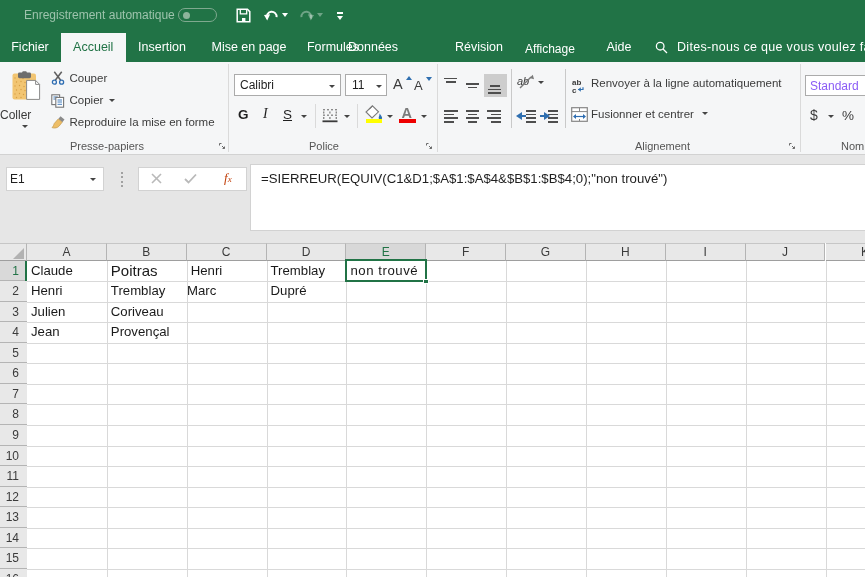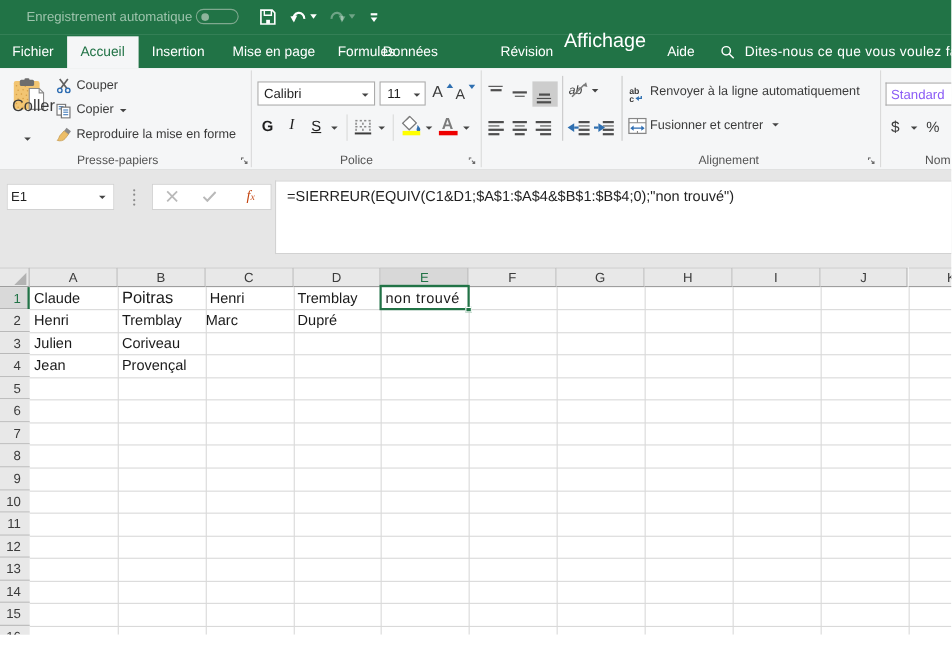--- a/index.html
+++ b/index.html
@@ -32,21 +32,21 @@
 <div class="abs" style="left:336.7px;top:15.6px;width:0;height:0;border-left:3.4px solid transparent;border-right:3.4px solid transparent;border-top:4px solid #fff"></div>
 <div class="abs" style="left:0;top:31px;width:865px;height:31px;background:#217346"></div>
 <div class="abs" style="left:60.5px;top:33px;width:65.5px;height:29px;background:#f5f6f7"></div>
 <div class="abs" style="left:60.5px;top:33px;width:65.5px;height:29px;line-height:29px;text-align:center;font-size:12.5px;color:#217346">Accueil</div>
 <div class="abs" style="left:-30px;top:33px;width:120px;height:29px;line-height:29px;text-align:center;font-size:12.5px;color:#fff">Fichier</div>
 <div class="abs" style="left:102px;top:33px;width:120px;height:29px;line-height:29px;text-align:center;font-size:12.5px;color:#fff">Insertion</div>
 <div class="abs" style="left:189px;top:33px;width:120px;height:29px;line-height:29px;text-align:center;font-size:12.5px;color:#fff">Mise en page</div>
 <div class="abs" style="left:273px;top:33px;width:120px;height:29px;line-height:29px;text-align:center;font-size:12.5px;color:#fff">Formules</div>
 <div class="abs" style="left:348px;top:33px;width:120px;height:29px;line-height:29px;text-align:left;font-size:12.5px;color:#fff">Données</div>
 <div class="abs" style="left:419px;top:33px;width:120px;height:29px;line-height:29px;text-align:center;font-size:12.5px;color:#fff">Révision</div>
-<div class="abs" style="left:490px;top:23px;width:120px;height:29px;line-height:29px;text-align:center;font-size:18px;color:#fff">Affichage</div>
+<div class="abs" style="left:490px;top:35px;width:120px;height:29px;line-height:29px;text-align:center;font-size:12px;color:#fff">Affichage</div>
 <div class="abs" style="left:559px;top:33px;width:120px;height:29px;line-height:29px;text-align:center;font-size:12.5px;color:#fff">Aide</div>
 <svg class="abs" style="left:655px;top:41px" width="13" height="13" viewBox="0 0 13 13">
 <circle cx="5.2" cy="5.2" r="3.8" fill="none" stroke="#fff" stroke-width="1.3"></circle>
 <line x1="8" y1="8" x2="12" y2="12" stroke="#fff" stroke-width="1.3"></line>
 </svg>
 <div class="abs" style="left:677px;top:33px;height:29px;line-height:29px;font-size:12.5px;letter-spacing:0.3px;color:#fff;white-space:nowrap">Dites-nous ce que vous voulez fair</div>
 <div class="abs" style="left:0;top:62px;width:865px;height:92.5px;background:#f5f6f7;border-bottom:1px solid #d2d2d2"></div>
 <div class="abs" style="left:227.5px;top:64px;width:1px;height:88px;background:#dadada"></div>
 <div class="abs" style="left:437px;top:64px;width:1px;height:88px;background:#dadada"></div>
 <div class="abs" style="left:800px;top:64px;width:1px;height:88px;background:#dadada"></div>
@@ -71,21 +71,21 @@
 <circle cx="4.5" cy="26.5" r="0.7"></circle>
       <circle cx="9" cy="26.5" r="0.7"></circle>
 </g>
 <rect x="10.2" y="0.2" width="4.6" height="3.4" rx="1.2" fill="#6d6d6d"></rect>
 <rect x="6" y="1.6" width="13" height="5.6" rx="1.4" fill="#6d6d6d"></rect>
 <g>
 <path d="M14.6 9.4 h9 l4 4 v15 h-13 z" fill="#fff" stroke="#8a8a8a" stroke-width="1"></path>
 <path d="M23.6 9.4 v4 h4" fill="none" stroke="#8a8a8a" stroke-width="1"></path>
 </g>
 </svg>
-<div class="abs" style="left:0px;top:88px;width:50px;text-align:right;font-size:15px;color:#3b3b3b">Coller</div>
+<div class="abs" style="left:0px;top:108px;width:50px;text-align:left;font-size:12px;color:#3b3b3b">Coller</div>
 <div class="abs" style="left:21.8px;top:125.2px;width:0;height:0;border-left:3.2px solid transparent;border-right:3.2px solid transparent;border-top:3.8px solid #444"></div>
 <svg class="abs" style="left:51px;top:71px" width="14" height="14" viewBox="0 0 14 14">
 <line x1="3.3" y1="0.8" x2="9.7" y2="9.3" stroke="#5f5f5f" stroke-width="1.5"></line>
 <line x1="10.7" y1="0.8" x2="4.3" y2="9.3" stroke="#5f5f5f" stroke-width="1.5"></line>
 <circle cx="3.4" cy="11.2" r="2" fill="none" stroke="#2e6db2" stroke-width="1.3"></circle>
 <circle cx="10.6" cy="11.2" r="2" fill="none" stroke="#2e6db2" stroke-width="1.3"></circle>
 </svg>
 <div class="abs" style="left:69.5px;top:71.5px;font-size:11.5px;color:#3b3b3b">Couper</div>
 <svg class="abs" style="left:51px;top:93.5px" width="14" height="14" viewBox="0 0 14 14">
 <rect x="0.8" y="0.8" width="7.8" height="9.8" fill="#fff" stroke="#757575" stroke-width="1.1"></rect>

